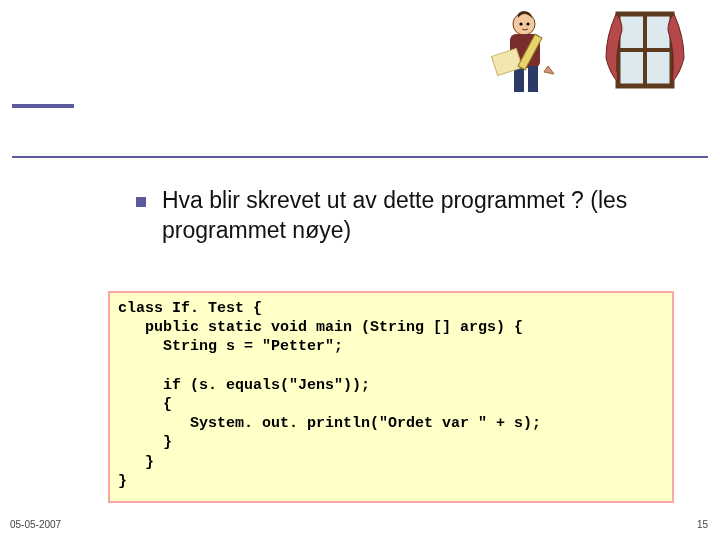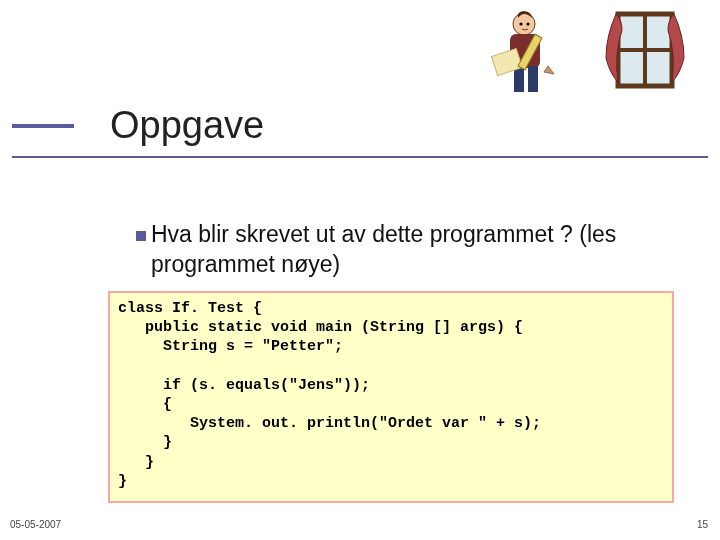--- a/index.html
+++ b/index.html
@@ -38,23 +38,22 @@
     width: 696px;
     height: 2px;
     background: #5a5a9c;
   }
   .bullet-row {
     position: absolute;
     left: 136px;
     top: 186px;
     width: 560px;
     display: flex;
-    gap: 5px;
+    gap: 16px;
     align-items: flex-start;
-    margin-top: 34px;
   }
   .bullet {
     width: 10px;
     height: 10px;
     background: #5a5a9c;
     flex: 0 0 auto;
     margin-top: 11px;
   }
   .bullet-text {
     font-size: 23px;
@@ -121,21 +120,20 @@
 <svg class="clip-window" width="90" height="90" viewBox="0 0 90 90">
   <rect x="18" y="6" width="54" height="72" fill="#dce9ee" stroke="#5d3a1e" stroke-width="5"></rect>
   <line x1="45" y1="6" x2="45" y2="78" stroke="#5d3a1e" stroke-width="4"></line>
   <line x1="18" y1="42" x2="72" y2="42" stroke="#5d3a1e" stroke-width="4"></line>
   <path d="M16 6 Q6 28 6 50 Q10 66 18 74 Q14 46 22 22 Q22 12 16 6" fill="#b54848" stroke="#6b2020"></path>
   <path d="M74 6 Q84 28 84 50 Q80 66 72 74 Q76 46 68 22 Q68 12 74 6" fill="#b54848" stroke="#6b2020"></path>
 </svg>
 
 <div class="title-row">
   <div class="accent-bar"></div>
-  <div class="title">Oppgave</div>
 </div>
 <div class="underline"></div>
 
 <div class="bullet-row">
   <div class="bullet"></div>
   <div class="bullet-text">Hva blir skrevet ut av dette programmet ? (les programmet nøye)</div>
 </div>
 
 <pre class="code-box" id="code-box">class If. Test {
    public static void main (String [] args) {

